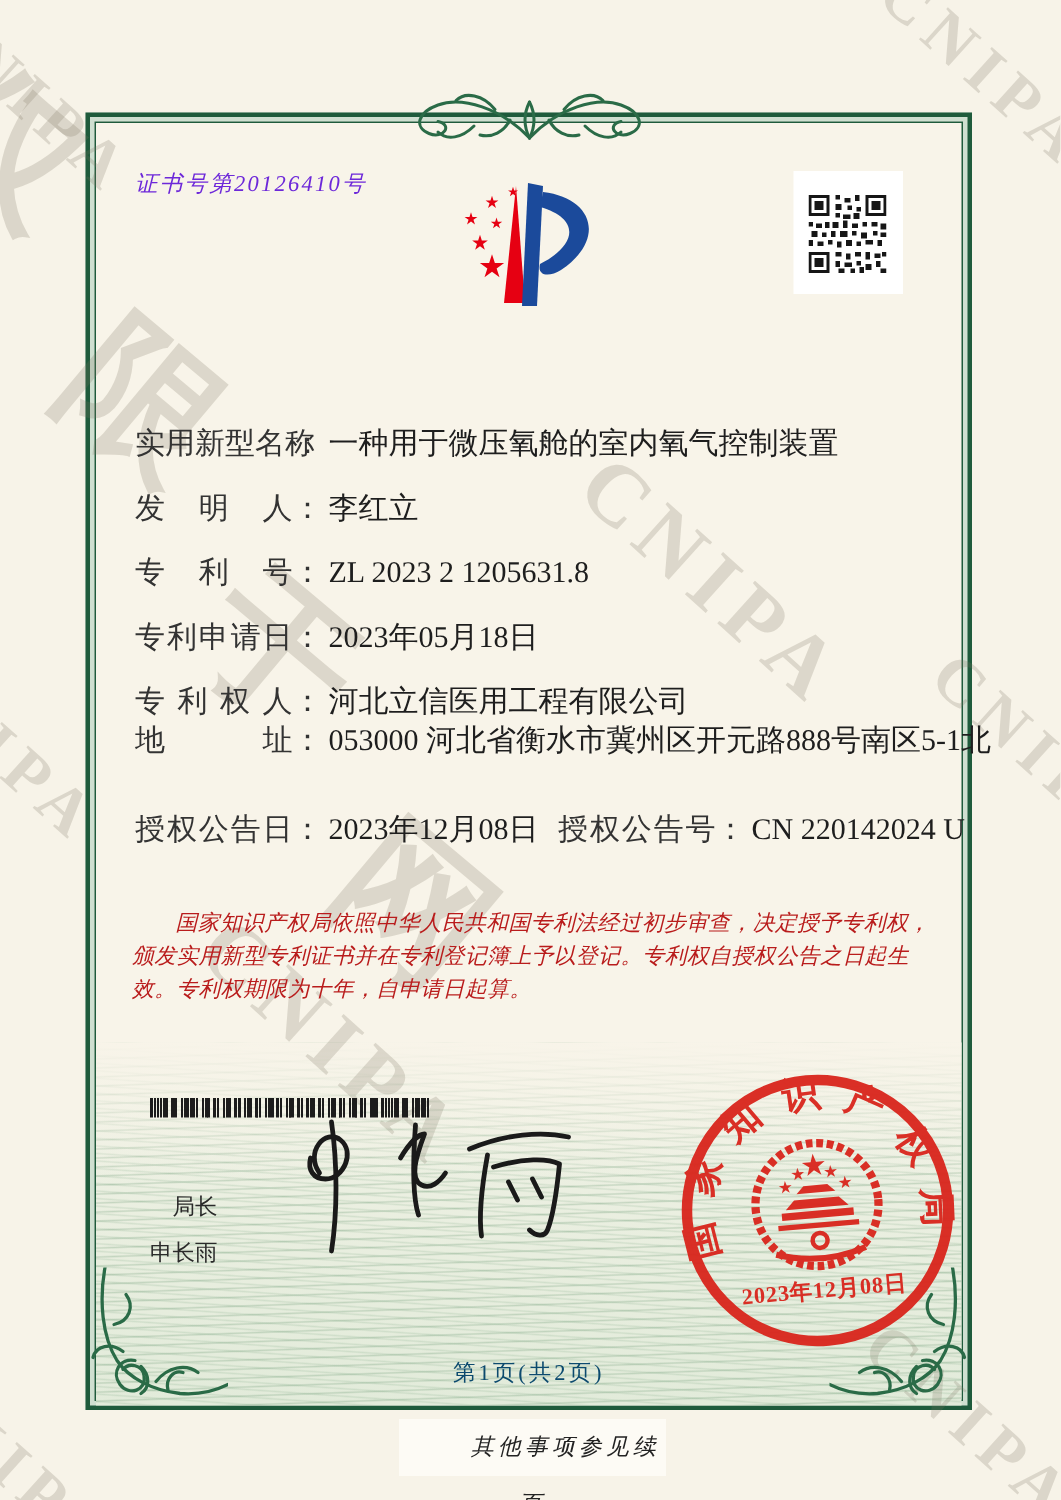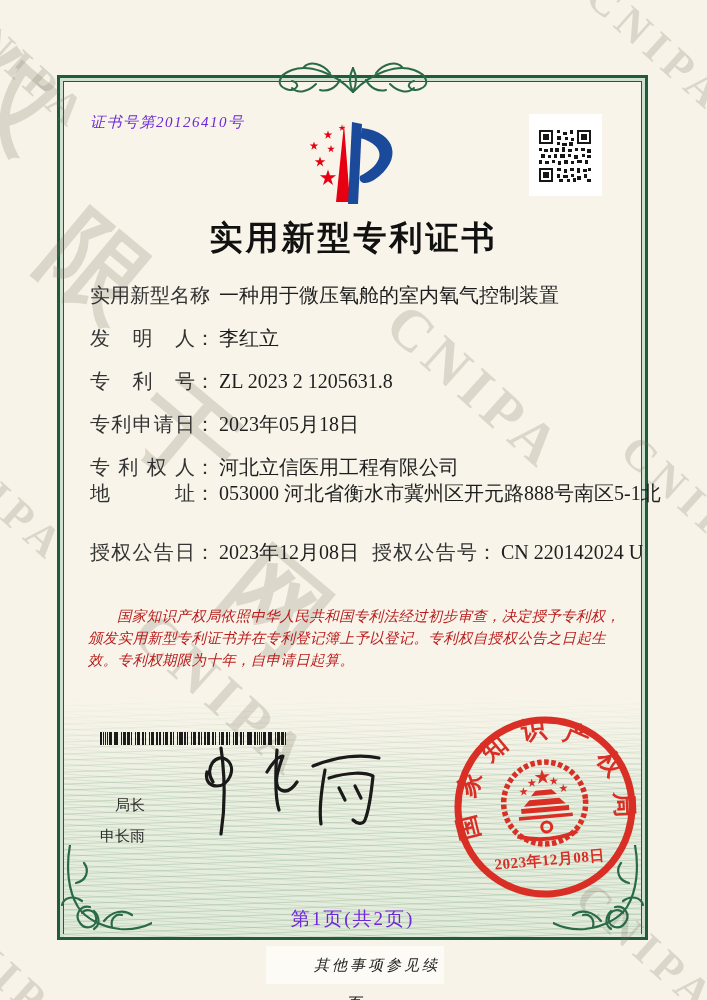--- a/index.html
+++ b/index.html
@@ -55,21 +55,21 @@
       repeating-linear-gradient(90deg,#1c1c1c 0 2px,transparent 2px 3px,#1c1c1c 3px 4px,transparent 4px 7px,#1c1c1c 7px 8px,transparent 8px 9px,#1c1c1c 9px 12px,transparent 12px 14px),
       repeating-linear-gradient(90deg,transparent 0 5px,#1c1c1c 5px 6px,transparent 6px 11px);}
 
   .signer{position:absolute;left:100px;top:789px;font-family:"Liberation Sans","DejaVu Sans",sans-serif;
           font-size:15px;color:#2a2a2a;line-height:31px;text-align:right;}
   .signature{position:absolute;left:185px;top:742px;}
 
   .seal{position:absolute;left:450px;top:712px;z-index:6;opacity:0.95;}
 
   .page-info{position:absolute;left:57px;width:591px;top:906px;text-align:center;
-             font-size:19px;letter-spacing:2px;color:#6d28d9;}
+             font-size:15px;letter-spacing:2px;color:#0c4a6e;}
   .footer-note{position:absolute;left:266px;top:946px;width:178px;height:38px;background:#fdfbf5;
                text-align:center;line-height:38px;z-index:5;}
   .footer-note span{font-size:15px;font-style:italic;letter-spacing:3px;color:#222;margin-left:44px;}
 </style>
 </head>
 <body>
 
 <div class="page">
 
   <div class="frame">
@@ -198,21 +198,20 @@
           <rect x="38" y="46" width="4" height="4"></rect>
             <rect x="45" y="44" width="3" height="4"></rect>
             <rect x="48" y="49" width="4" height="3"></rect>
           <rect x="20" y="49" width="4" height="3"></rect>
             <rect x="28" y="49" width="3" height="3"></rect>
             <rect x="34" y="48" width="3" height="4"></rect>
         </g>
       </svg>
     </div>
 
-    <h1 class="title">实用新型专利证书</h1>
 
     <div class="fields">
       <div class="frow" style="top:0">
         <span class="flabel">实用新型名称</span><span class="colon">：</span><span class="fvalue">一种用于微压氧舱的室内氧气控制装置</span>
       </div>
       <div class="frow" style="top:43px">
         <span class="flabel">发明人</span><span class="colon">：</span><span class="fvalue">李红立</span>
       </div>
       <div class="frow" style="top:86px">
         <span class="flabel">专利号</span><span class="colon">：</span><span class="fvalue">ZL 2023 2 1205631.8</span>

